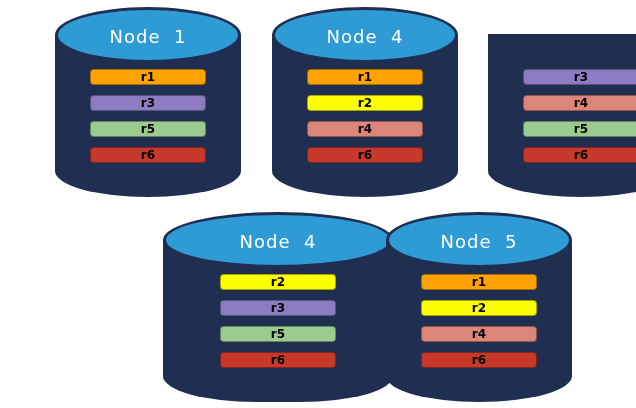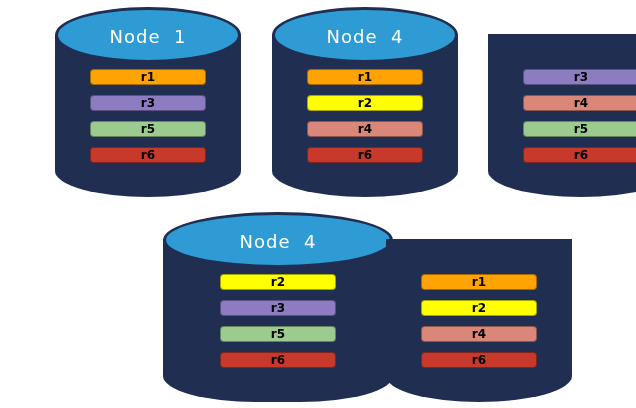--- a/index.html
+++ b/index.html
@@ -122,20 +122,23 @@
     <div class="bars">
       <div class="bar" style="background: rgb(255, 255, 0);">r2</div>
       <div class="bar" style="background: rgb(142, 124, 195);">r3</div>
       <div class="bar" style="background: rgb(156, 203, 143);">r5</div>
       <div class="bar" style="background: rgb(198, 57, 43);">r6</div>
     </div>
   </div>
 
   <div class="cylinder n5">
     <div class="cyl-body"></div>
+    <div class="cyl-top">
+      <span class="node-label">Node  5</span>
+    </div>
     <div class="bars">
       <div class="bar" style="background: rgb(255, 163, 2);">r1</div>
       <div class="bar" style="background: rgb(255, 255, 0);">r2</div>
       <div class="bar" style="background: rgb(218, 134, 120);">r4</div>
       <div class="bar" style="background: rgb(198, 57, 43);">r6</div>
     </div>
   </div>
 
 </div>
 

